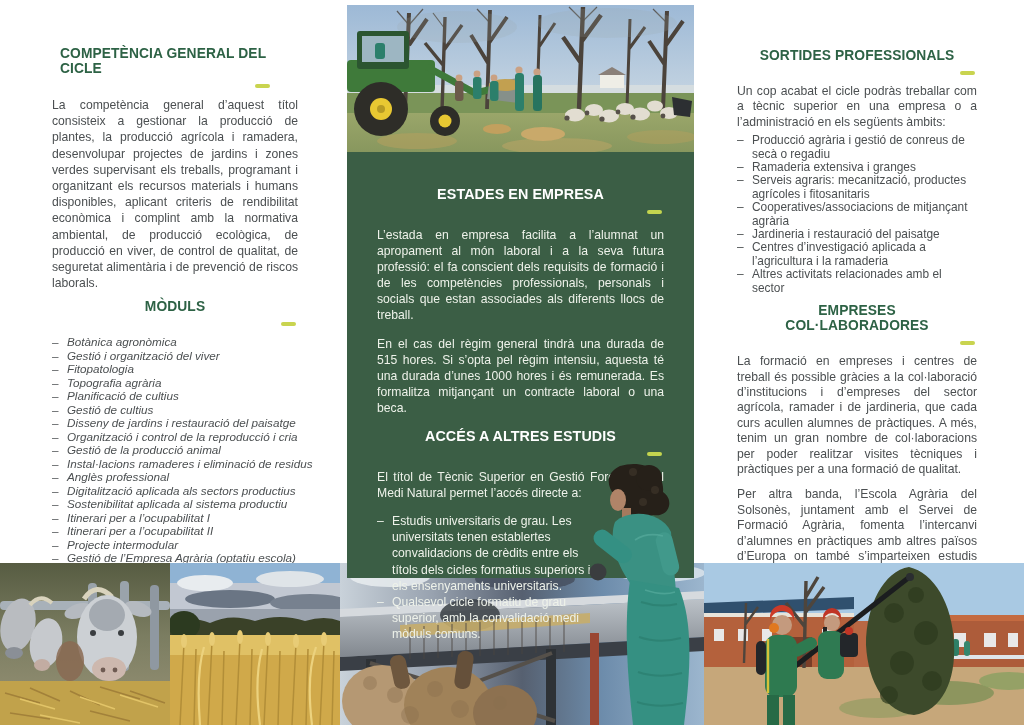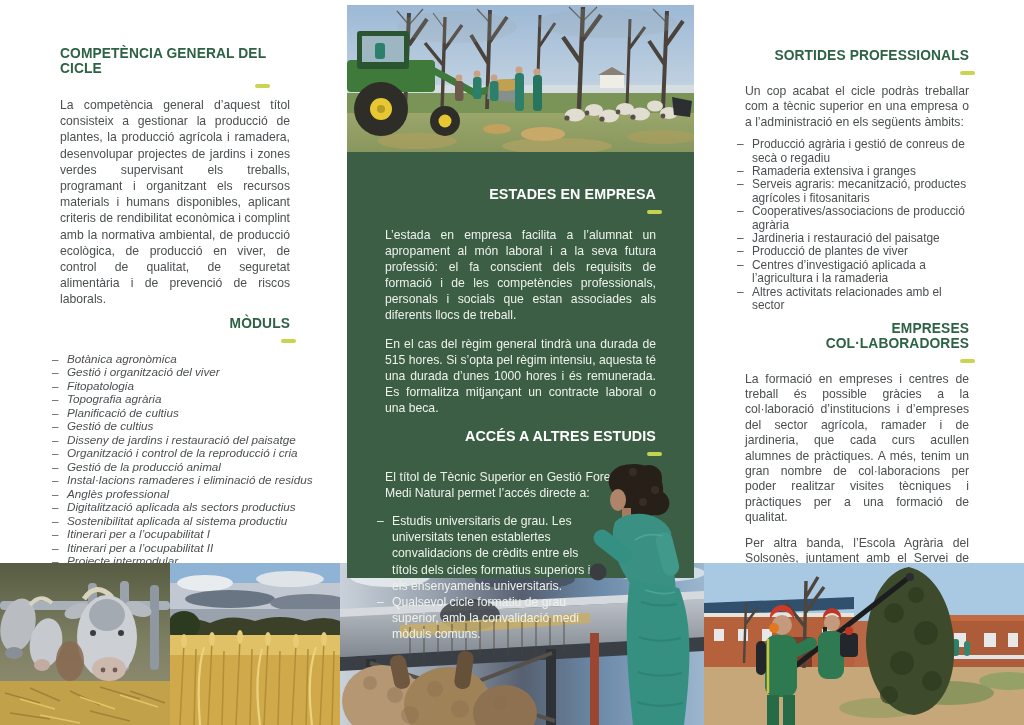--- a/index.html
+++ b/index.html
@@ -3,24 +3,24 @@
 <meta charset="utf-8">
 <style>
   html,body{margin:0;padding:0;background:#e8e8e8;}
   .page{position:relative;width:1024px;height:725px;background:#ffffff;overflow:hidden;
         font-family:"Liberation Sans",sans-serif;margin:0 auto;}
   
   .col{position:absolute;}
   .col-left{left:52px;top:38px;width:246px;}
   .col-right{left:737px;top:40px;width:240px;}
   h2.sec{margin:8px;font-size:13.8px;font-weight:bold;color:#2d6245;letter-spacing:.1px;}
-  h2.right{text-align:right;}
+  h2.right{text-align:center;}
   .dash{display:block;width:15px;height:4px;border-radius:2px;background:#c9d44f;margin:5px 2px 9px auto;}
   .dash.offset{margin-right:28px;}
-  p.body{margin:8px;font-size:12.2px;line-height:16.2px;color:#4b4f51;text-align:justify;}
+  p.body{margin:0;font-size:12.2px;line-height:16.2px;color:#4b4f51;text-align:justify;}
   ul.dashlist{margin:3px 0 0;padding:0;list-style:none;font-size:11.7px;line-height:13.5px;color:#4b4f51;}
   ul.dashlist li{position:relative;padding-left:15px;margin:0;}
   ul.dashlist li::before{content:"–";position:absolute;left:0;top:0;}
   ul.nowrap li{white-space:nowrap;font-style:italic;}
   .durada-val{margin:7px 0 0;font-size:12.6px;color:#8a8c5e;text-align:right;}
   .mt10{margin-top:10px;}.mt14{margin-top:14px;}.mt20{margin-top:20px;}
   .col-right ul.dashlist{font-size:11.9px;line-height:13.4px;margin-top:4px;}
   .col-right p.body{line-height:15.4px;}
   .col-right p.body + p.body{margin-top:10px;}
   
@@ -199,23 +199,22 @@
 
   <div class="col col-right">
     <h2 class="sec right">SORTIDES PROFESSIONALS</h2>
     <span class="dash"></span>
     <p class="body">Un cop acabat el cicle podràs treballar com a tècnic superior en una empresa o a l’administració en els següents àmbits:</p>
     <ul class="dashlist">
 
     <li><span>Producció agrària i gestió de conreus de secà o regadiu</span></li>
         <li><span>Ramaderia extensiva i granges</span></li>
         <li><span>Serveis agraris: mecanització, productes agrícoles i fitosanitaris</span></li>
-        <li><span>Cooperatives/associacions de producció agrària</span></li>
+        <li><span>Cooperatives/associacions de mitjançant agrària</span></li>
         <li><span>Jardineria i restauració del paisatge</span></li>
-        <li><span>Producció de plantes de viver</span></li>
         <li><span>Centres d’investigació aplicada a l’agricultura i la ramaderia</span></li>
         <li><span>Altres activitats relacionades amb el sector</span></li>
       </ul>
 
     <h2 class="sec right mt20">EMPRESES COL·LABORADORES</h2>
     <span class="dash"></span>
     <p class="body">La formació en empreses i centres de treball és possible gràcies a la col·laboració d’institucions i d’empreses del sector agrícola, ramader i de jardineria, que cada curs acullen alumnes de pràctiques. A més, tenim un gran nombre de col·laboracions per poder realitzar visites tècniques i pràctiques per a una formació de qualitat.</p>
     <p class="body">Per altra banda, l’Escola Agrària del Solsonès, juntament amb el Servei de Formació Agrària, fomenta l’intercanvi d’alumnes en pràctiques amb altres països d’Europa on també s’imparteixen estudis forestals i del medi natural.</p>
   </div>
 

